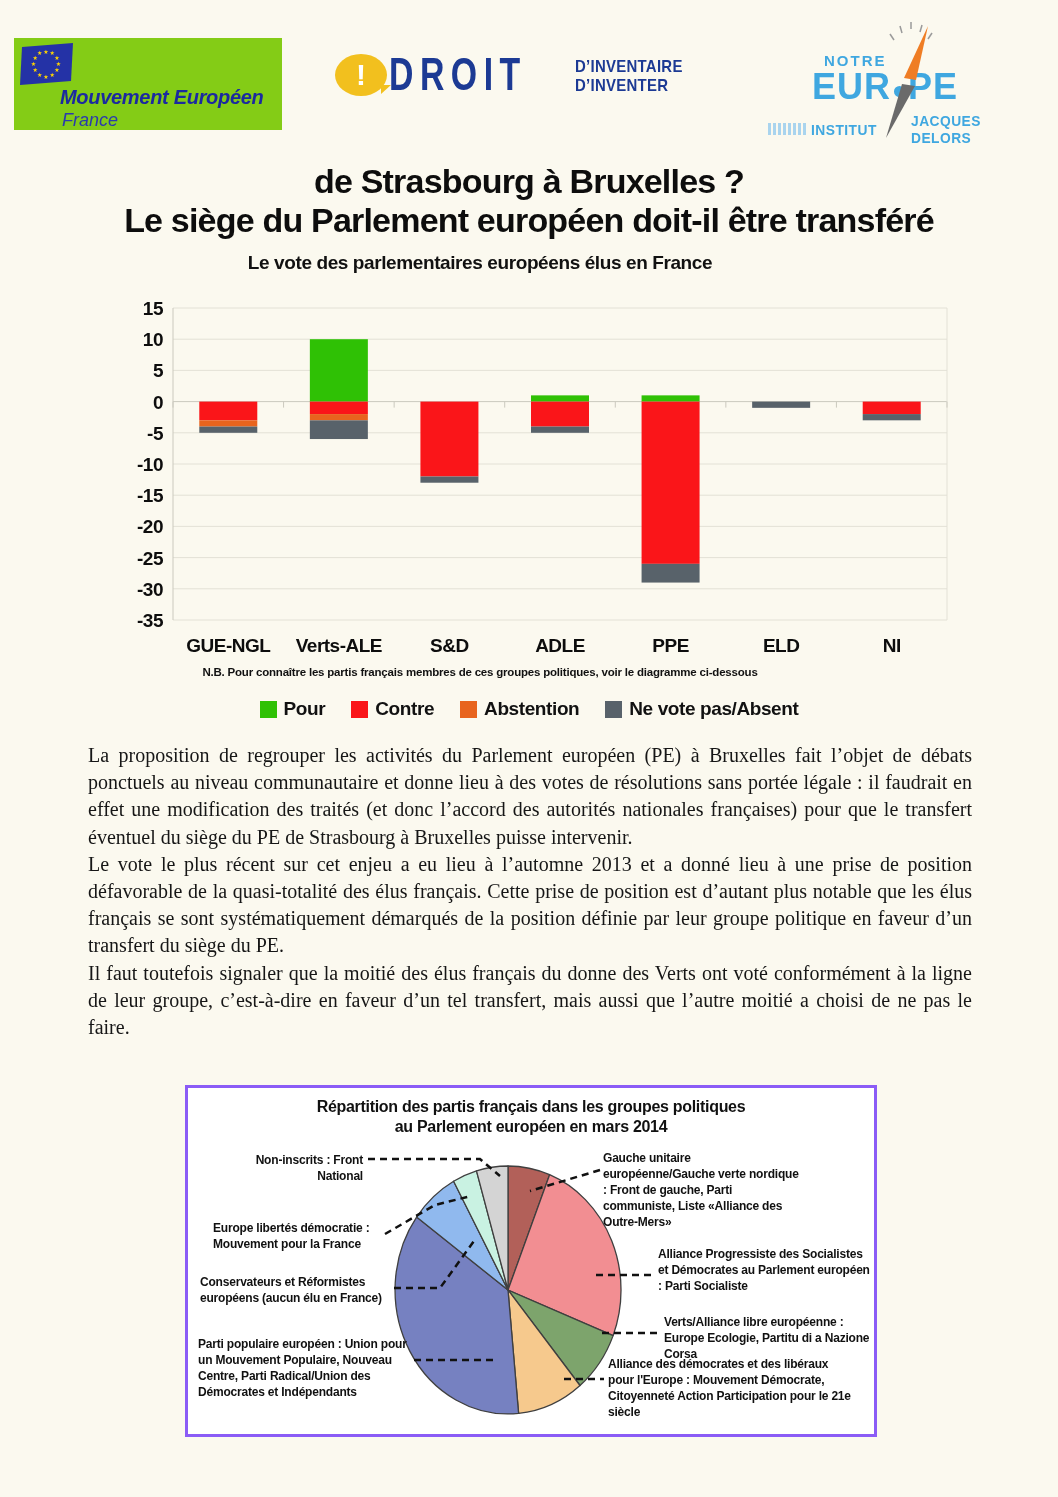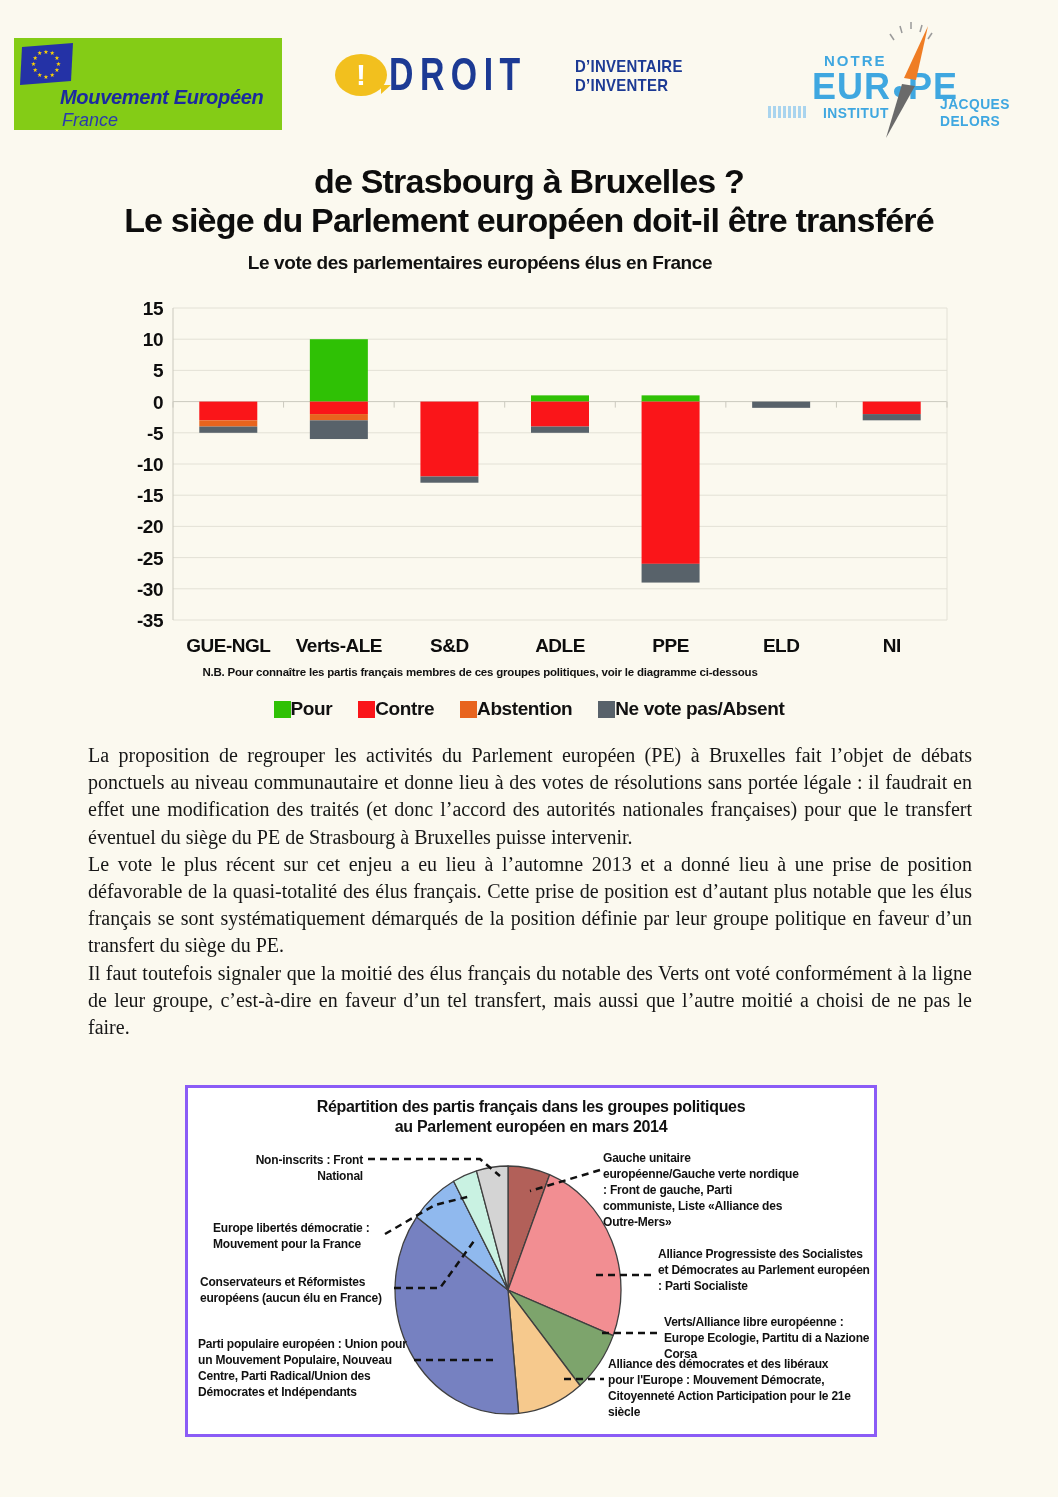--- a/index.html
+++ b/index.html
@@ -17,35 +17,35 @@
           border-left:10px solid #f2c01e;border-bottom:9px solid transparent;}
   .droit{left:54px;top:-2px;font:700 47px/52px "Liberation Sans",sans-serif;color:#1c3a94;
          letter-spacing:9px;transform:scaleX(0.72);transform-origin:left top;display:inline-block;}
   .droit-right{left:240px;top:7px;font:700 17px/19px "Liberation Sans",sans-serif;color:#1c3a94;
          letter-spacing:0.3px;transform:scaleX(0.88);transform-origin:left top;}
   .logo-right{left:768px;top:22px;width:266px;height:112px;}
   .notre{left:56px;top:30px;font:700 15px "Liberation Sans",sans-serif;color:#3fa7e0;letter-spacing:2px;}
   .europe-row{left:44px;top:44px;display:flex;align-items:center;font:700 36px "Liberation Sans",sans-serif;
          color:#3fa7e0;letter-spacing:1px;}
   .europe-dot{width:11px;height:11px;border-radius:50%;background:#3fa7e0;margin:8px 3px 0 3px;}
-  .ijd-row{left:0px;top:73px;display:flex;align-items:center;gap:12px;}
+  .ijd-row{left:0px;top:90px;display:flex;align-items:center;gap:0;}
   .ijd-bars{display:flex;gap:2px;margin-right:5px;}
   .ijd-bars i{display:block;width:3px;height:12px;background:#a9d4ee;}
   .ijd-text{font:700 15px "Liberation Sans",sans-serif;color:#3fa7e0;letter-spacing:0.5px;transform:scaleX(0.92);transform-origin:left center;}
   
   .main-title{left:0;top:162px;width:1058px;text-align:center;
         font:700 34px/39px "Liberation Sans",sans-serif;color:#0d0d0d;letter-spacing:-0.8px;}
   
   .chart-title{left:95px;top:252px;width:770px;text-align:center;
         font:700 19px "Liberation Sans",sans-serif;letter-spacing:-0.4px;}
   #barchart{left:95px;top:294px;}
   .nb-note{left:95px;top:666px;width:770px;text-align:center;
         font:700 11.5px "Liberation Sans",sans-serif;letter-spacing:-0.2px;}
   .legend{left:0;top:698px;width:1058px;display:flex;justify-content:center;gap:26px;}
-  .legend-item{display:flex;align-items:center;font:700 19px "Liberation Sans",sans-serif;letter-spacing:-0.4px;}
+  .legend-item{display:flex;align-items:center;gap:7px;font:700 19px "Liberation Sans",sans-serif;letter-spacing:-0.4px;}
   .legend-swatch{width:17px;height:17px;display:inline-block;}
   
   .bodytext{left:88px;top:742px;width:884px;font:400 20px/27.2px "Liberation Serif",serif;
         color:#161616;text-align:justify;}
   .bodytext p{margin:0;}
   
   .pie-box{left:185px;top:1085px;width:686px;height:346px;background:#fff;border:3px solid #8b5cf6;}
   .pie-title{position:absolute;left:0;top:9px;width:100%;text-align:center;
         font:700 16px/20px "Liberation Sans",sans-serif;letter-spacing:-0.3px;}
   .plabel{position:absolute;font:700 12px/16px "Liberation Sans",sans-serif;letter-spacing:-0.2px;color:#111;}
@@ -201,21 +201,21 @@
     </div>
     <div class="legend-item">
       <span class="legend-swatch" style="background: rgb(88, 98, 106);"></span>
       <span>Ne vote pas/Absent</span>
     </div>
   </div>
 
 <div class="abs bodytext">
   <p>La proposition de regrouper les activités du Parlement européen (PE) à Bruxelles fait l’objet de débats ponctuels au niveau communautaire et donne lieu à des votes de résolutions sans portée légale : il faudrait en effet une modification des traités (et donc l’accord des autorités nationales françaises) pour que le transfert éventuel du siège du PE de Strasbourg à Bruxelles puisse intervenir.</p>
   <p>Le vote le plus récent sur cet enjeu a eu lieu à l’automne 2013 et a donné lieu à une prise de position défavorable de la quasi-totalité des élus français. Cette prise de position est d’autant plus notable que les élus français se sont systématiquement démarqués de la position définie par leur groupe politique en faveur d’un transfert du siège du PE.</p>
-  <p>Il faut toutefois signaler que la moitié des élus français du notable des Verts ont voté conformément à la ligne de leur groupe, c’est-à-dire en faveur d’un tel transfert, mais aussi que l’autre moitié a choisi de ne pas le faire.</p>
+  <p>Il faut toutefois signaler que la moitié des élus français du donne des Verts ont voté conformément à la ligne de leur groupe, c’est-à-dire en faveur d’un tel transfert, mais aussi que l’autre moitié a choisi de ne pas le faire.</p>
 </div>
 
 <div class="abs pie-box">
   <svg id="pie-svg" width="686" height="346" viewBox="0 0 686 346">
       <path d="M320,202 L320.0,78.0 A113,124 0 0 1 361.6,86.7 Z" fill="#b26059" stroke="#3f3f3f" stroke-width="1.3" stroke-linejoin="round"></path>
       <path d="M320,202 L361.6,86.7 A113,124 0 0 1 425.1,247.6 Z" fill="#f28e92" stroke="#3f3f3f" stroke-width="1.3" stroke-linejoin="round"></path>
       <path d="M320,202 L425.1,247.6 A113,124 0 0 1 392.0,297.5 Z" fill="#7da46c" stroke="#3f3f3f" stroke-width="1.3" stroke-linejoin="round"></path>
       <path d="M320,202 L392.0,297.5 A113,124 0 0 1 330.6,325.4 Z" fill="#f6c98d" stroke="#3f3f3f" stroke-width="1.3" stroke-linejoin="round"></path>
       <path d="M320,202 L330.6,325.4 A113,124 0 0 1 228.6,129.1 Z" fill="#7681c1" stroke="#3f3f3f" stroke-width="1.3" stroke-linejoin="round"></path>
       <path d="M320,202 L228.6,129.1 A113,124 0 0 1 265.6,93.3 Z" fill="#90b9ee" stroke="#3f3f3f" stroke-width="1.3" stroke-linejoin="round"></path>

